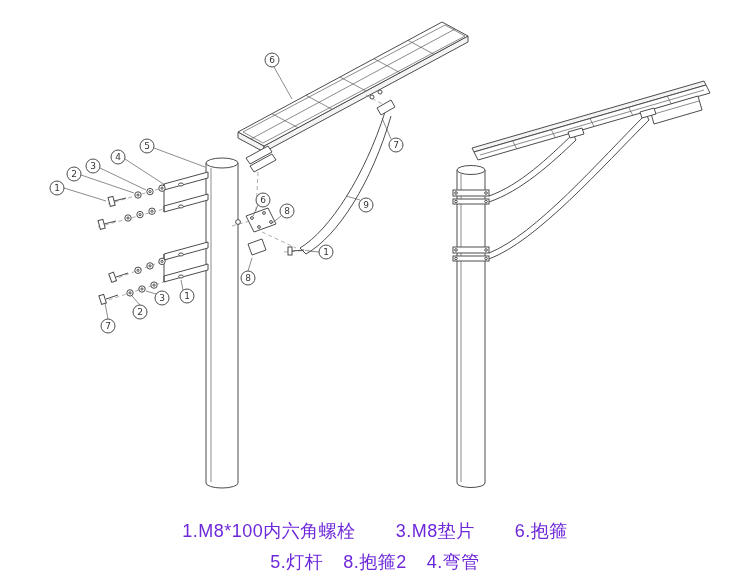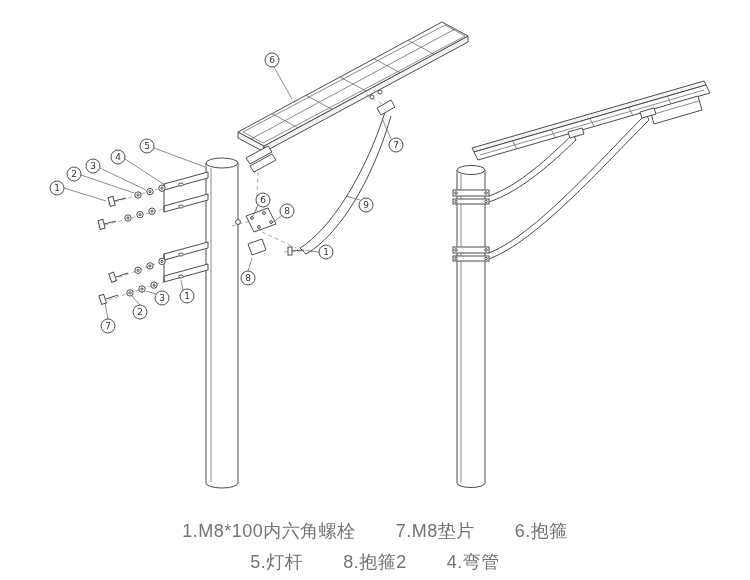--- a/index.html
+++ b/index.html
@@ -7,23 +7,23 @@
          font-family:"Liberation Sans","DejaVu Sans",sans-serif;}
   svg{display:block;}
   .fw{fill:#fff;stroke:#4d4d4d;stroke-width:1;}
   .fg{fill:#f4f4f4;stroke:#4d4d4d;stroke-width:1;}
   .ln{fill:none;stroke:#4d4d4d;stroke-width:1;}
   .thin{fill:none;stroke:#5a5a5a;stroke-width:.7;}
   .dash{fill:none;stroke:#8a8a8a;stroke-width:.7;stroke-dasharray:4 3;}
   .balloon circle{fill:#fff;stroke:#4d4d4d;stroke-width:1;}
   .balloon text{font:9px "DejaVu Sans",sans-serif;fill:#333;text-anchor:middle;}
   .legend{position:absolute;left:0;top:516px;width:750px;}
-  .legend-row{display:flex;justify-content:center;gap:40px;font-size:18px;color:#737373;
+  .legend-row{display:flex;justify-content:center;gap:40px;font-size:18px;color:#6d28d9;
               line-height:31px;letter-spacing:.5px;}
-  .legend-row.second{gap:40px;}
+  .legend-row.second{gap:20px;}
 </style>
 </head>
 <body>
 
 <div class="stage">
 
 <svg width="750" height="510" viewBox="0 0 750 510">
 
   <g>
 
@@ -297,21 +297,21 @@
   <g class="balloon" transform="translate(187,296)">
         <circle r="7"></circle>
         <text dy="3">1</text>
       </g>
 
 </svg>
 
 <div class="legend">
   <div class="legend-row">
     <span>1.M8*100内六角螺栓</span>
-    <span>7.M8垫片</span>
+    <span>3.M8垫片</span>
     <span>6.抱箍</span>
   </div>
   <div class="legend-row second">
     <span>5.灯杆</span>
     <span>8.抱箍2</span>
     <span>4.弯管</span>
   </div>
 </div>
 
 </div>

